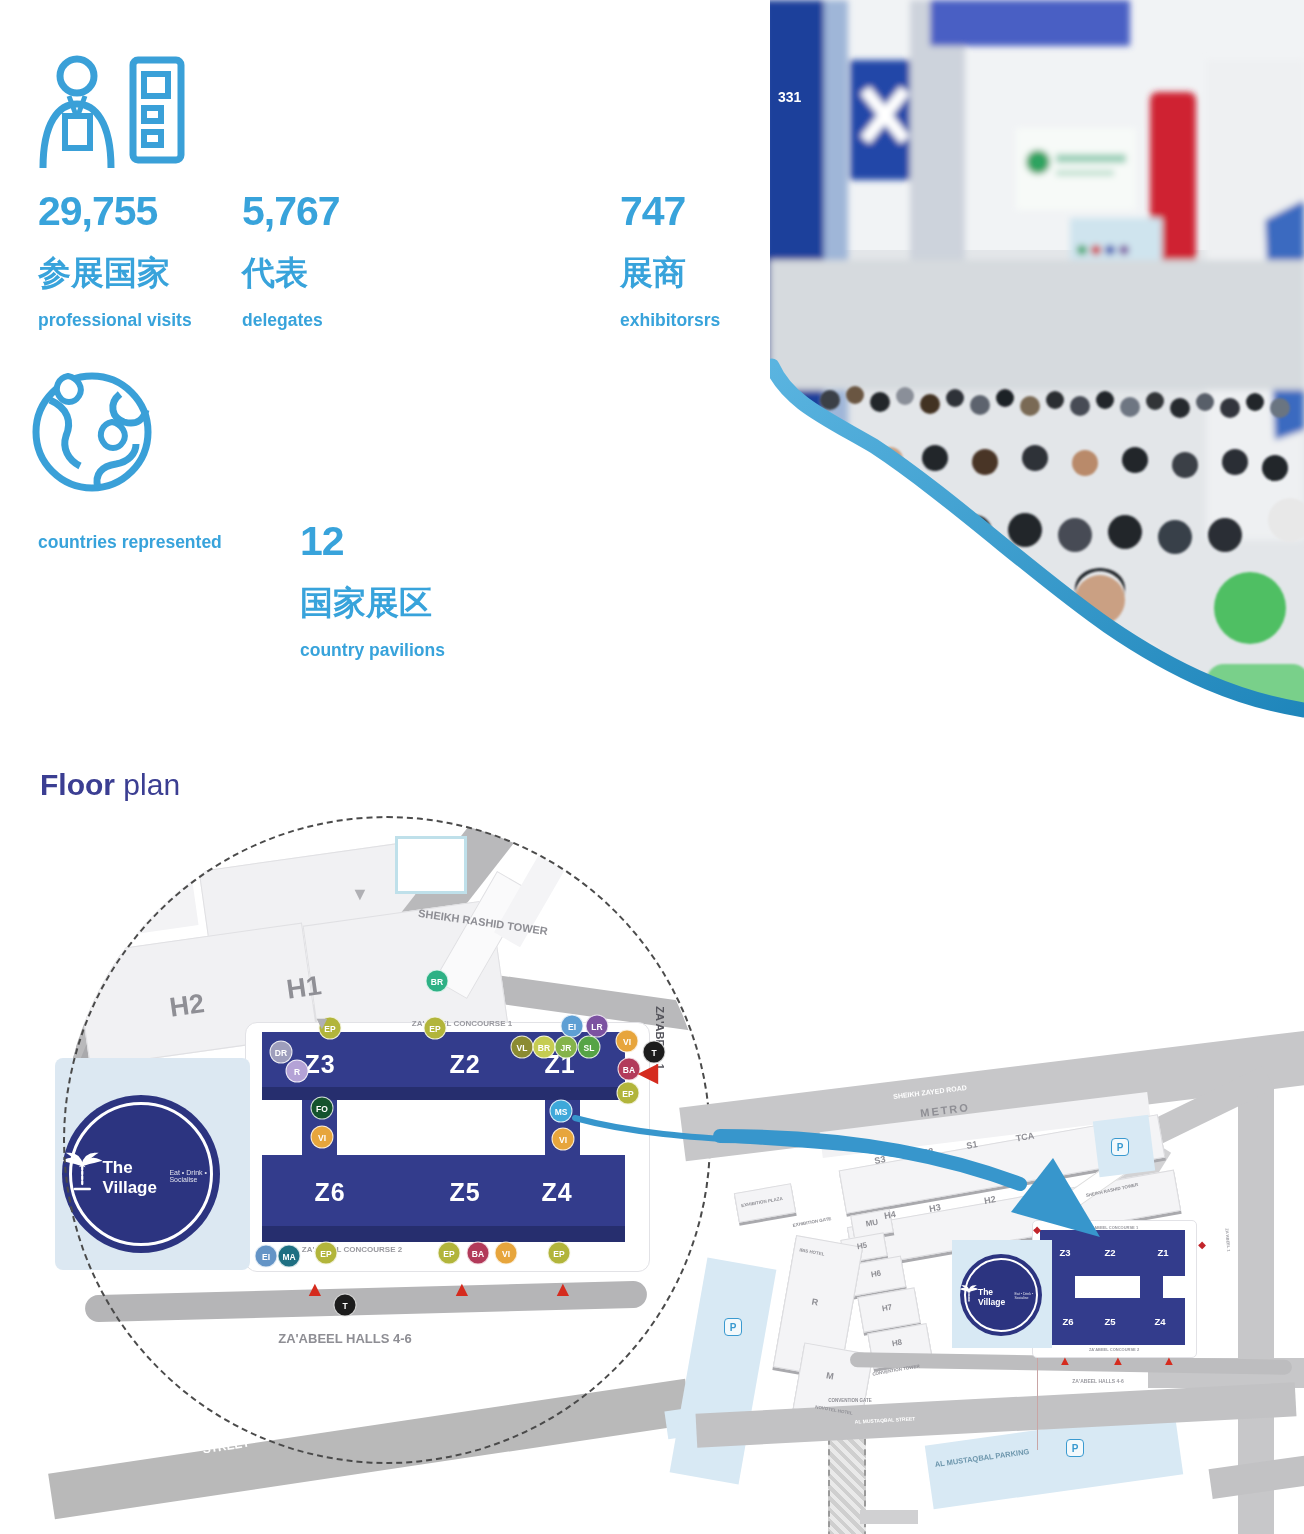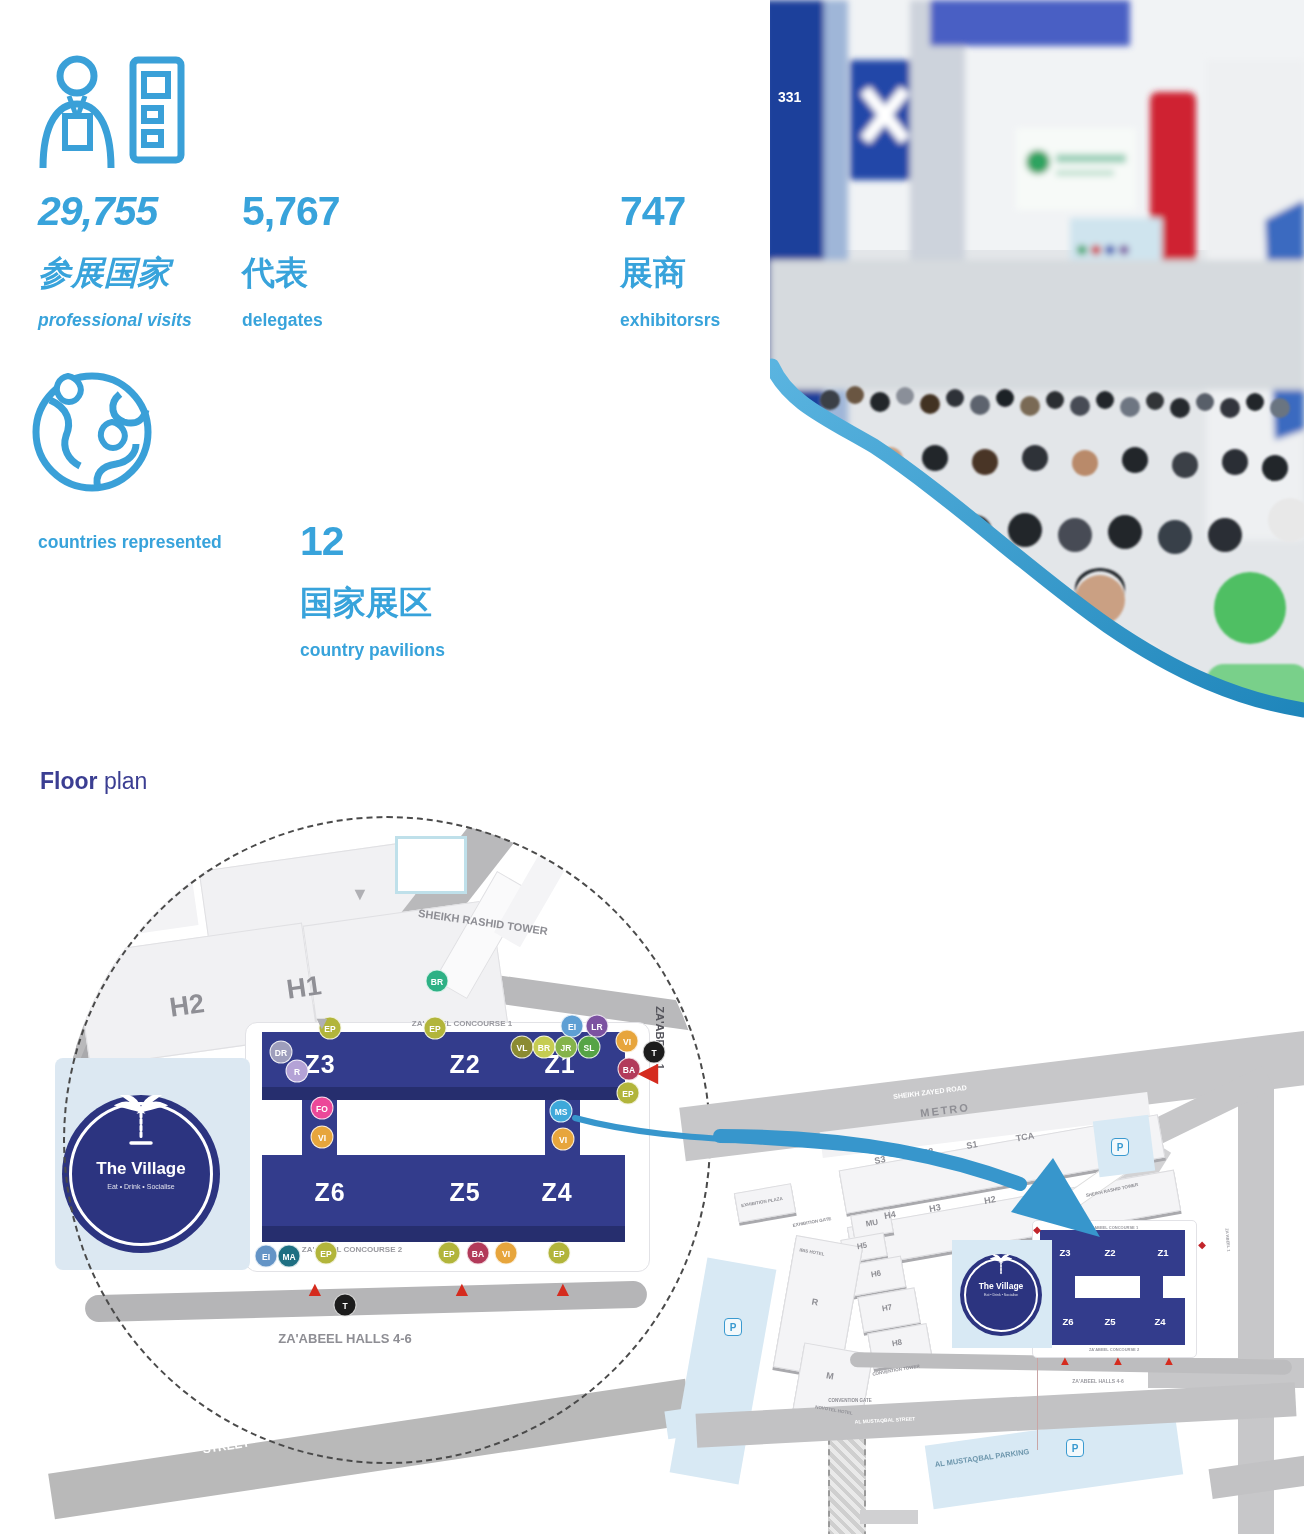--- a/index.html
+++ b/index.html
@@ -8,21 +8,21 @@
 
   
   .stat{position:absolute;top:0;}
   .stat .num{font-size:41px;font-weight:bold;color:#38a3db;letter-spacing:-1px;}
   .stat .zh{font-size:33px;font-weight:bold;color:#38a3db;margin-top:16px;}
   .stat .en{font-size:17.5px;font-weight:bold;color:#38a3db;margin-top:14px;}
   #stats-row1{position:absolute;left:0;top:188px;width:780px;height:150px;}
   #stats-row2{position:absolute;left:0;top:518px;width:780px;height:150px;}
 
   
-  .fp-title{position:absolute;left:40px;top:768px;font-size:23px;color:#3b3e92;font-weight:normal;margin:0;}
+  .fp-title{position:absolute;left:40px;top:768px;font-size:30px;color:#3b3e92;font-weight:normal;margin:0;}
   .fp-title b{font-weight:bold;}
 
   
   .photo{position:absolute;left:770px;top:0;width:534px;height:730px;}
 
   
   .detail-map{position:absolute;left:30px;top:810px;width:700px;height:710px;}
   .detail-clip{position:absolute;left:33px;top:6px;width:644px;height:644px;border-radius:50%;overflow:hidden;}
   .dashed-circle{position:absolute;left:63px;top:816px;width:644px;height:644px;border-radius:50%;border:2.5px dashed #4a4a4a;pointer-events:none;}
   .hall{position:absolute;background:#f1f1f3;border:1px solid #e0e0e3;}
@@ -30,21 +30,21 @@
   .shape{position:absolute;}
   .hall-label{position:absolute;color:#8f8f95;font-weight:bold;transform:translate(-50%,-50%);}
   .map-text{position:absolute;white-space:nowrap;}
   .panel{position:absolute;background:#fff;border:1px solid #e2e2e6;border-radius:12px;}
   .navy{position:absolute;background:#333c8c;}
   .navy .strip{position:absolute;left:0;right:0;bottom:0;background:#262e6e;}
   .zone{position:absolute;color:#fff;font-weight:bold;transform:translate(-50%,-50%);letter-spacing:1px;}
   .badge{position:absolute;width:23px;height:23px;border-radius:50%;color:#fff;font-size:8.5px;font-weight:bold;display:flex;align-items:center;justify-content:center;transform:translate(-50%,-50%);border:1.5px solid rgba(255,255,255,.8);box-sizing:border-box;}
   .arrow-glyph{position:absolute;transform:translate(-50%,-50%);line-height:1;}
   .village-sq{position:absolute;background:#dce8f2;border-radius:8px;}
-  .village-badge{position:absolute;background:#2c3480;border-radius:50%;display:flex;flex-direction:column;align-items:center;justify-content:flex-start;color:#fff;}
+  .village-badge{position:absolute;background:#2c3480;border-radius:50%;display:flex;flex-direction:row;align-items:center;justify-content:flex-start;color:#fff;}
   .village-badge .ring{position:absolute;inset:7px;border:3px solid #fff;border-radius:50%;}
   .village-badge .vname{font-weight:bold;}
   .village-badge .vtag{opacity:.85;}
 
   
   .overview-map{position:absolute;left:700px;top:1040px;width:604px;height:494px;}
   .ov-road{position:absolute;background:#c7c7c9;}
   .ov-hall{position:absolute;background:#f4f4f6;border:1px solid #dcdcdf;box-shadow:0 3px 0 #a9a9ad;}
   .ov-label{position:absolute;color:#8f8f95;font-weight:bold;white-space:nowrap;transform:translate(-50%,-50%);}
   .ov-navy{position:absolute;background:#333c8c;}
@@ -66,21 +66,21 @@
         <path d="M8,116 C8,70 24,52 42,52 C60,52 76,70 76,116"></path>
         <path d="M34,44 L42,66 L50,44" stroke-width="5"></path>
         <rect x="30" y="64" width="25" height="32" fill="#fff" stroke-width="6"></rect>
         <rect x="98" y="8" width="48" height="100" rx="5"></rect>
         <rect x="109" y="22" width="24" height="22" stroke-width="6"></rect>
         <rect x="109" y="56" width="17" height="13" stroke-width="6"></rect>
         <rect x="109" y="80" width="17" height="13" stroke-width="6"></rect>
       </g>
     </svg>
     <div id="stats-row1">
-        <div class="stat" style="left: 38px; font-style: italic;">
+        <div class="stat" style="left: 38px;">
           <div class="num">29,755</div>
           <div class="zh">参展国家</div>
           <div class="en">professional visits</div>
         </div>
         <div class="stat" style="left: 242px;">
           <div class="num">5,767</div>
           <div class="zh">代表</div>
           <div class="en">delegates</div>
         </div>
         <div class="stat" style="left: 620px;">
@@ -297,21 +297,21 @@
         <div class="badge" style="left: 492px; top: 237px; background: rgb(139, 139, 50);">VL</div>
         <div class="badge" style="left: 514px; top: 237px; background: rgb(197, 204, 82);">BR</div>
         <div class="badge" style="left: 536px; top: 237px; background: rgb(133, 179, 74);">JR</div>
         <div class="badge" style="left: 559px; top: 237px; background: rgb(86, 164, 70);">SL</div>
         <div class="badge" style="left: 251px; top: 242px; background: rgb(158, 158, 188);">DR</div>
         <div class="badge" style="left: 267px; top: 261px; background: rgb(180, 162, 214);">R</div>
         <div class="badge" style="left: 597px; top: 231px; background: rgb(231, 165, 60);">VI</div>
         <div class="badge" style="left: 624px; top: 242px; background: rgb(28, 28, 28);">T</div>
         <div class="badge" style="left: 599px; top: 259px; background: rgb(178, 58, 90);">BA</div>
         <div class="badge" style="left: 598px; top: 283px; background: rgb(178, 181, 59);">EP</div>
-        <div class="badge" style="left: 292px; top: 298px; background: #ec4899;">FO</div>
+        <div class="badge" style="left: 292px; top: 298px; background: #14532d;">FO</div>
         <div class="badge" style="left: 292px; top: 327px; background: rgb(231, 165, 60);">VI</div>
         <div class="badge" style="left: 531px; top: 301px; background: rgb(62, 168, 218);">MS</div>
         <div class="badge" style="left: 533px; top: 329px; background: rgb(231, 165, 60);">VI</div>
         <div class="badge" style="left: 236px; top: 446px; background: rgb(100, 148, 198);">EI</div>
         <div class="badge" style="left: 259px; top: 446px; background: rgb(30, 111, 130);">MA</div>
         <div class="badge" style="left: 296px; top: 443px; background: rgb(178, 181, 59);">EP</div>
         <div class="badge" style="left: 419px; top: 443px; background: rgb(178, 181, 59);">EP</div>
         <div class="badge" style="left: 448px; top: 443px; background: rgb(178, 58, 90);">BA</div>
         <div class="badge" style="left: 476px; top: 443px; background: rgb(231, 165, 60);">VI</div>
         <div class="badge" style="left: 529px; top: 443px; background: rgb(178, 181, 59);">EP</div>

